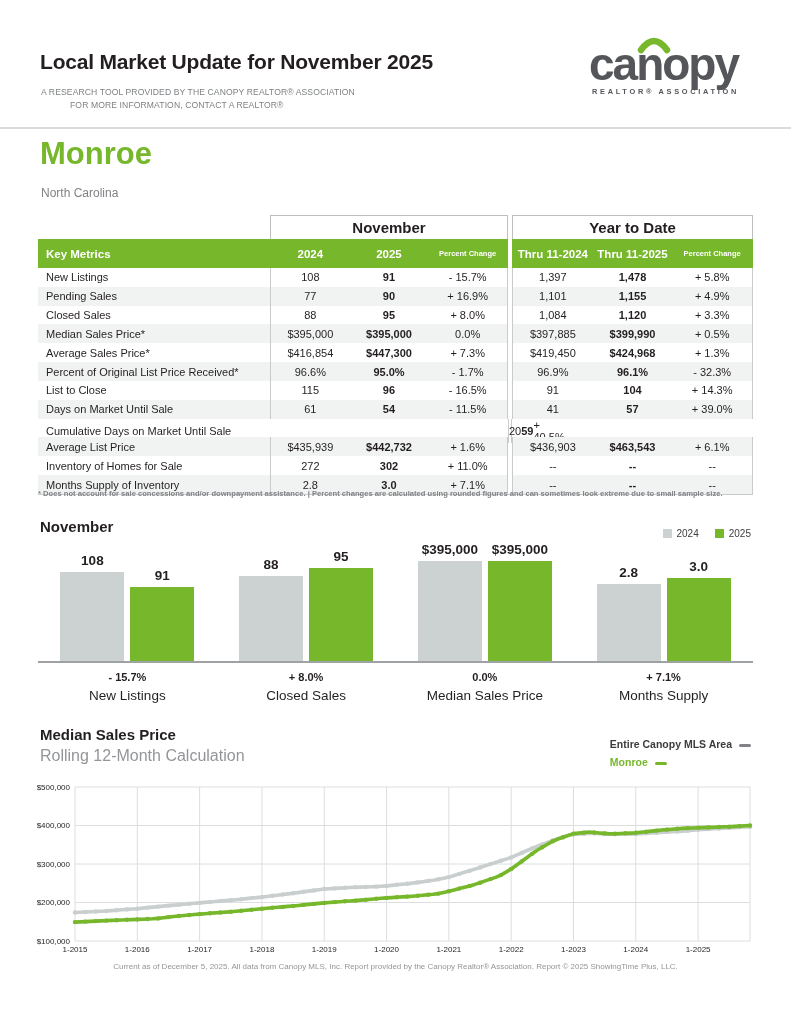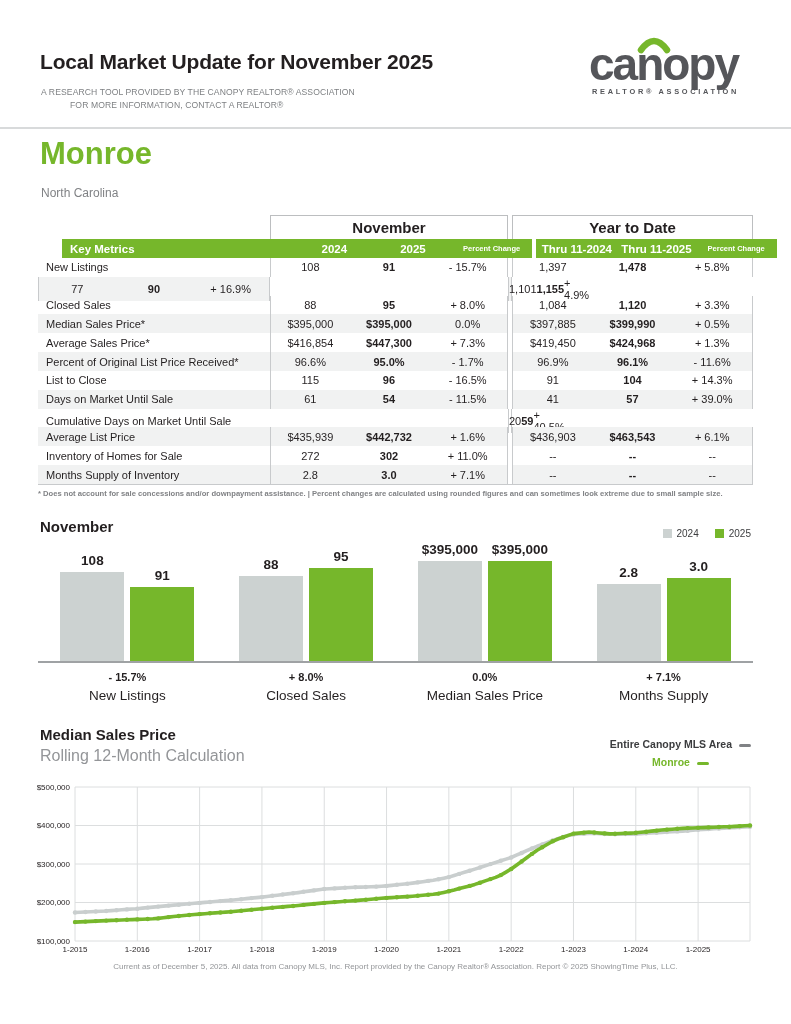--- a/index.html
+++ b/index.html
@@ -24,21 +24,21 @@
   
   .metrics-table { position: absolute; left: 38px; top: 215px; width: 715px; border-bottom: 1px solid #c8cacc; }
   .trow { display: grid; grid-template-columns: 232px 238px 4px 241px; }
   .blk { display: grid; grid-template-columns: 1fr 1fr 1fr; }
   .c { display: flex; align-items: center; justify-content: center; font-size: 11px; }
   .trow .label { justify-content: flex-start; padding-left: 8px; }
   .ghead { height: 24px; }
   .ghead .blk { display: flex; align-items: center; justify-content: center;
     border: 1px solid #bcbec0; border-bottom: none; }
   .gh-title { font-size: 15px; font-weight: bold; }
-  .grow { height: 19px; margin-left: 24px; }
+  .grow { height: 29px; }
   .grow .label { background: #76b72b; color: #fff; font-weight: bold; font-size: 11.5px; }
   .grow .blk { background: #76b72b; border-left: 1px solid #76b72b; border-right: 1px solid #76b72b; }
   .grow .c { color: #fff; font-weight: bold; }
   .c.h { font-size: 11.5px; }
   .c.small { font-size: 7.5px; }
   .data-row { height: 18.83px; }
   .data-row .blk { border-left: 1px solid #c8cacc; border-right: 1px solid #c8cacc; }
   .data-row.alt .label, .data-row.alt .blk { background: #f1f2f2; }
   .b { font-weight: bold; }
   .footnote { position: absolute; left: 38px; top: 489px; width: 715px; font-size: 7.6px; color: #808285; font-weight: bold; }
@@ -58,21 +58,21 @@
   .bar { width: 64px; }
   .bar.gray { background: #ccd2d1; }
   .bar.green { background: #76b72b; }
   .baseline { position: absolute; left: 38px; top: 661px; width: 715px; height: 2px; background: #9fa2a4; }
   .bchange { margin-top: 10px; font-size: 11px; font-weight: bold; }
   .bcat { margin-top: 5px; font-size: 13.5px; }
 
   
   .lc-title { position: absolute; left: 40px; top: 726px; font-size: 15px; font-weight: bold; }
   .lc-sub { position: absolute; left: 40px; top: 747px; font-size: 16px; color: #939598; }
-  .lc-legend { position: absolute; right: 40px; top: 738px; text-align: center; font-size: 10.5px; font-weight: bold; }
+  .lc-legend { position: absolute; right: 40px; top: 738px; text-align: left; font-size: 10.5px; font-weight: bold; }
   .lc-leg1 { color: #3b3c3e; }
   .lc-leg2 { color: #76b72b; margin-top: 6px; }
   .dash { display: inline-block; width: 12px; height: 3px; margin-left: 7px; vertical-align: middle; border-radius: 2px; }
   .dash-gray { background: #808285; }
   .dash-green { background: #76b72b; }
   .lc-svg { position: absolute; left: 0; top: 776px; }
   .lc-svg line.grid { stroke: #dcdedf; stroke-width: 1; }
   .lc-svg text { font-family: "Liberation Sans", sans-serif; font-size: 8px; fill: #231f20; }
   .footer { position: absolute; left: 0; top: 962px; width: 791px; text-align: center; font-size: 8px; color: #939598; }
 </style>
@@ -132,20 +132,21 @@
             <div class="c">- 15.7%</div>
           </div>
           <div class="gap"></div>
           <div class="blk ytd">
             <div class="c">1,397</div>
             <div class="c b">1,478</div>
             <div class="c">+ 5.8%</div>
           </div>
         </div>
         <div class="trow data-row alt">
+          <div class="c label">Pending Sales</div>
           <div class="blk nov">
             <div class="c">77</div>
             <div class="c b">90</div>
             <div class="c">+ 16.9%</div>
           </div>
           <div class="gap"></div>
           <div class="blk ytd">
             <div class="c">1,101</div>
             <div class="c b">1,155</div>
             <div class="c">+ 4.9%</div>
@@ -197,21 +198,21 @@
           <div class="c label">Percent of Original List Price Received*</div>
           <div class="blk nov">
             <div class="c">96.6%</div>
             <div class="c b">95.0%</div>
             <div class="c">- 1.7%</div>
           </div>
           <div class="gap"></div>
           <div class="blk ytd">
             <div class="c">96.9%</div>
             <div class="c b">96.1%</div>
-            <div class="c">- 11.6%</div>
+            <div class="c">- 32.3%</div>
           </div>
         </div>
         <div class="trow data-row">
           <div class="c label">List to Close</div>
           <div class="blk nov">
             <div class="c">115</div>
             <div class="c b">96</div>
             <div class="c">- 16.5%</div>
           </div>
           <div class="gap"></div>

